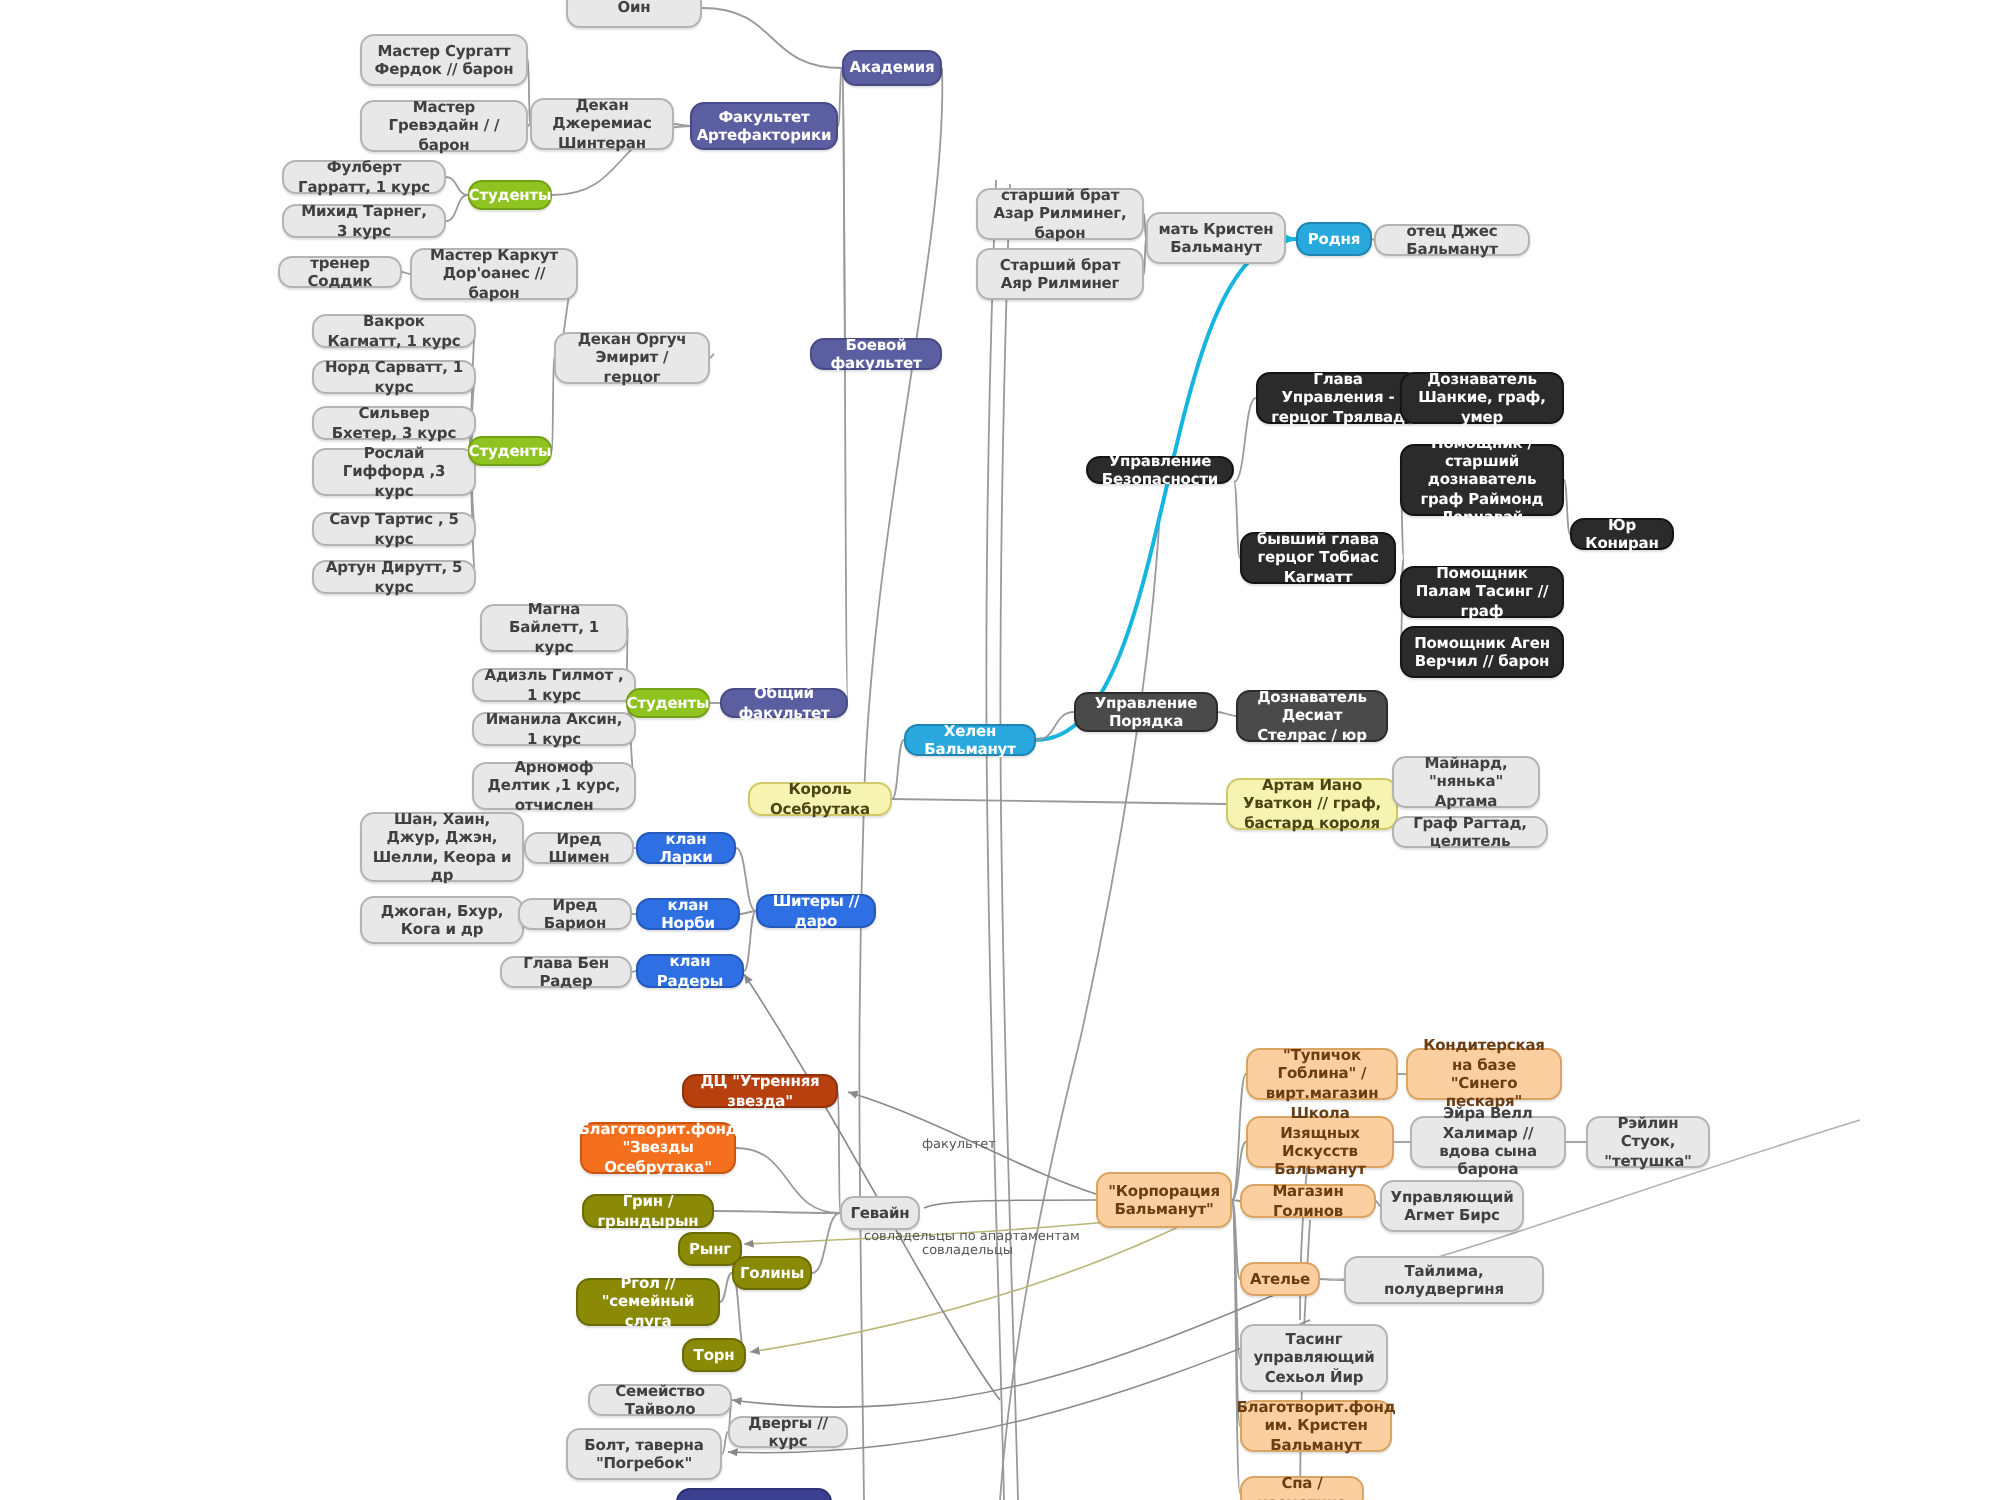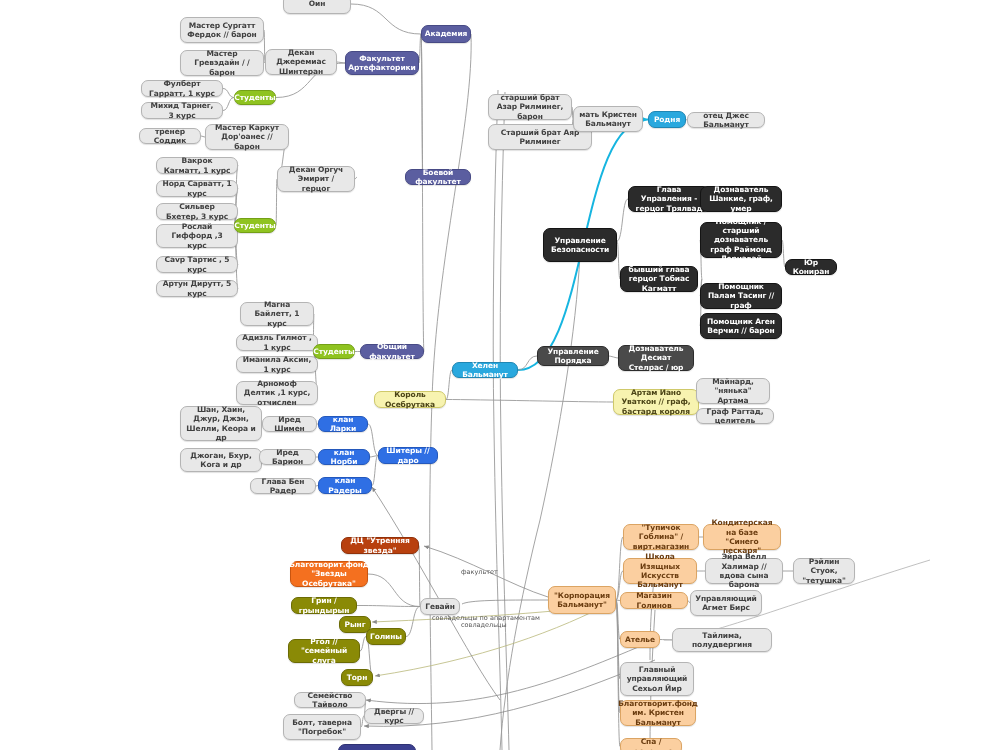--- a/index.html
+++ b/index.html
@@ -186,25 +186,25 @@
       <div class="node n-grey" style="left: 180px; top: 406px; width: 82px; height: 35px;">Шан, Хаин, Джур, Джэн, Шелли, Кеора и др</div>
       <div class="node n-grey" style="left: 262px; top: 416px; width: 55px; height: 16px;">Иред Шимен</div>
       <div class="node n-blue" style="left: 318px; top: 416px; width: 50px; height: 16px;">клан Ларки</div>
       <div class="node n-grey" style="left: 180px; top: 448px; width: 82px; height: 24px;">Джоган, Бхур, Кога и др</div>
       <div class="node n-grey" style="left: 259px; top: 449px; width: 57px; height: 16px;">Иред Барион</div>
       <div class="node n-blue" style="left: 318px; top: 449px; width: 52px; height: 16px;">клан Норби</div>
       <div class="node n-grey" style="left: 250px; top: 478px; width: 66px; height: 16px;">Глава Бен Радер</div>
       <div class="node n-blue" style="left: 318px; top: 477px; width: 54px; height: 17px;">клан Радеры</div>
       <div class="node n-blue" style="left: 378px; top: 447px; width: 60px; height: 17px;">Шитеры // даро</div>
       <div class="node n-grey" style="left: 488px; top: 94px; width: 84px; height: 26px;">старший брат Азар Рилминег, барон</div>
-      <div class="node n-grey" style="left: 488px; top: 124px; width: 104px; height: 26px;">Старший брат Аяр Рилминег</div>
+      <div class="node n-grey" style="left: 488px; top: 124px; width: 84px; height: 26px;">Старший брат Аяр Рилминег</div>
       <div class="node n-grey" style="left: 573px; top: 106px; width: 70px; height: 26px;">мать Кристен Бальманут</div>
       <div class="node n-cyan" style="left: 648px; top: 111px; width: 38px; height: 17px;">Родня</div>
       <div class="node n-grey" style="left: 687px; top: 112px; width: 78px; height: 16px;">отец Джес Бальманут</div>
-      <div class="node n-dark" style="left: 543px; top: 228px; width: 74px; height: 34px;">Управление Безопасности</div>
+      <div class="node n-dark" style="left: 543px; top: 228px; width: 74px; height: 14px;">Управление Безопасности</div>
       <div class="node n-dark" style="left: 628px; top: 186px; width: 82px; height: 26px;">Глава Управления - герцог Трялвад</div>
       <div class="node n-dark" style="left: 700px; top: 186px; width: 82px; height: 26px;">Дознаватель Шанкие, граф, умер</div>
       <div class="node n-dark" style="left: 700px; top: 222px; width: 82px; height: 36px;">Помощник / старший дознаватель граф Раймонд Лернавай</div>
       <div class="node n-dark" style="left: 620px; top: 266px; width: 78px; height: 26px;">бывший глава герцог Тобиас Кагматт</div>
       <div class="node n-dark" style="left: 785px; top: 259px; width: 52px; height: 16px;">Юр Кониран</div>
       <div class="node n-dark" style="left: 700px; top: 283px; width: 82px; height: 26px;">Помощник Палам Тасинг // граф</div>
       <div class="node n-dark" style="left: 700px; top: 313px; width: 82px; height: 26px;">Помощник Аген Верчил // барон</div>
       <div class="node n-cyan" style="left: 452px; top: 362px; width: 66px; height: 16px;">Хелен Бальманут</div>
       <div class="node n-darkgrey" style="left: 537px; top: 346px; width: 72px; height: 20px;">Управление Порядка</div>
       <div class="node n-darkgrey" style="left: 618px; top: 345px; width: 76px; height: 26px;">Дознаватель Десиат Стелрас / юр</div>
@@ -215,21 +215,21 @@
       <div class="node n-orange" style="left: 623px; top: 524px; width: 76px; height: 26px;">"Тупичок Гоблина" / вирт.магазин</div>
       <div class="node n-orange" style="left: 703px; top: 524px; width: 78px; height: 26px;">Кондитерская на базе "Синего пескаря"</div>
       <div class="node n-orange" style="left: 623px; top: 558px; width: 74px; height: 26px;">Школа Изящных Искусств Бальманут</div>
       <div class="node n-grey" style="left: 705px; top: 558px; width: 78px; height: 26px;">Эйра Велл Халимар // вдова сына барона</div>
       <div class="node n-grey" style="left: 793px; top: 558px; width: 62px; height: 26px;">Рэйлин Стуок, "тетушка"</div>
       <div class="node n-orange" style="left: 548px; top: 586px; width: 68px; height: 28px;">"Корпорация Бальманут"</div>
       <div class="node n-orange" style="left: 620px; top: 592px; width: 68px; height: 17px;">Магазин Голинов</div>
       <div class="node n-grey" style="left: 690px; top: 590px; width: 72px; height: 26px;">Управляющий Агмет Бирс</div>
       <div class="node n-orange" style="left: 620px; top: 631px; width: 40px; height: 17px;">Ателье</div>
       <div class="node n-grey" style="left: 672px; top: 628px; width: 100px; height: 24px;">Тайлима, полудвергиня</div>
-      <div class="node n-grey" style="left: 620px; top: 662px; width: 74px; height: 34px;">Главный управляющий Сехьол Йир</div>
+      <div class="node n-grey" style="left: 620px; top: 662px; width: 74px; height: 34px;">Тасинг управляющий Сехьол Йир</div>
       <div class="node n-orange" style="left: 620px; top: 700px; width: 76px; height: 26px;">Благотворит.фонд им. Кристен Бальманут</div>
       <div class="node n-orange" style="left: 620px; top: 738px; width: 62px; height: 17px;">Спа / косметика</div>
       <div class="node n-grey" style="left: 420px; top: 598px; width: 40px; height: 17px;">Гевайн</div>
       <div class="node n-brown" style="left: 341px; top: 537px; width: 78px; height: 17px;">ДЦ "Утренняя звезда"</div>
       <div class="node n-orange-br" style="left: 290px; top: 561px; width: 78px; height: 26px;">Благотворит.фонд "Звезды Осебрутака"</div>
       <div class="node n-olive" style="left: 291px; top: 597px; width: 66px; height: 17px;">Грин / грындырын</div>
       <div class="node n-olive" style="left: 339px; top: 616px; width: 32px; height: 17px;">Рынг</div>
       <div class="node n-olive" style="left: 288px; top: 639px; width: 72px; height: 24px;">Ргол // "семейный слуга</div>
       <div class="node n-olive" style="left: 366px; top: 628px; width: 40px; height: 17px;">Голины</div>
       <div class="node n-olive" style="left: 341px; top: 669px; width: 32px; height: 17px;">Торн</div>

